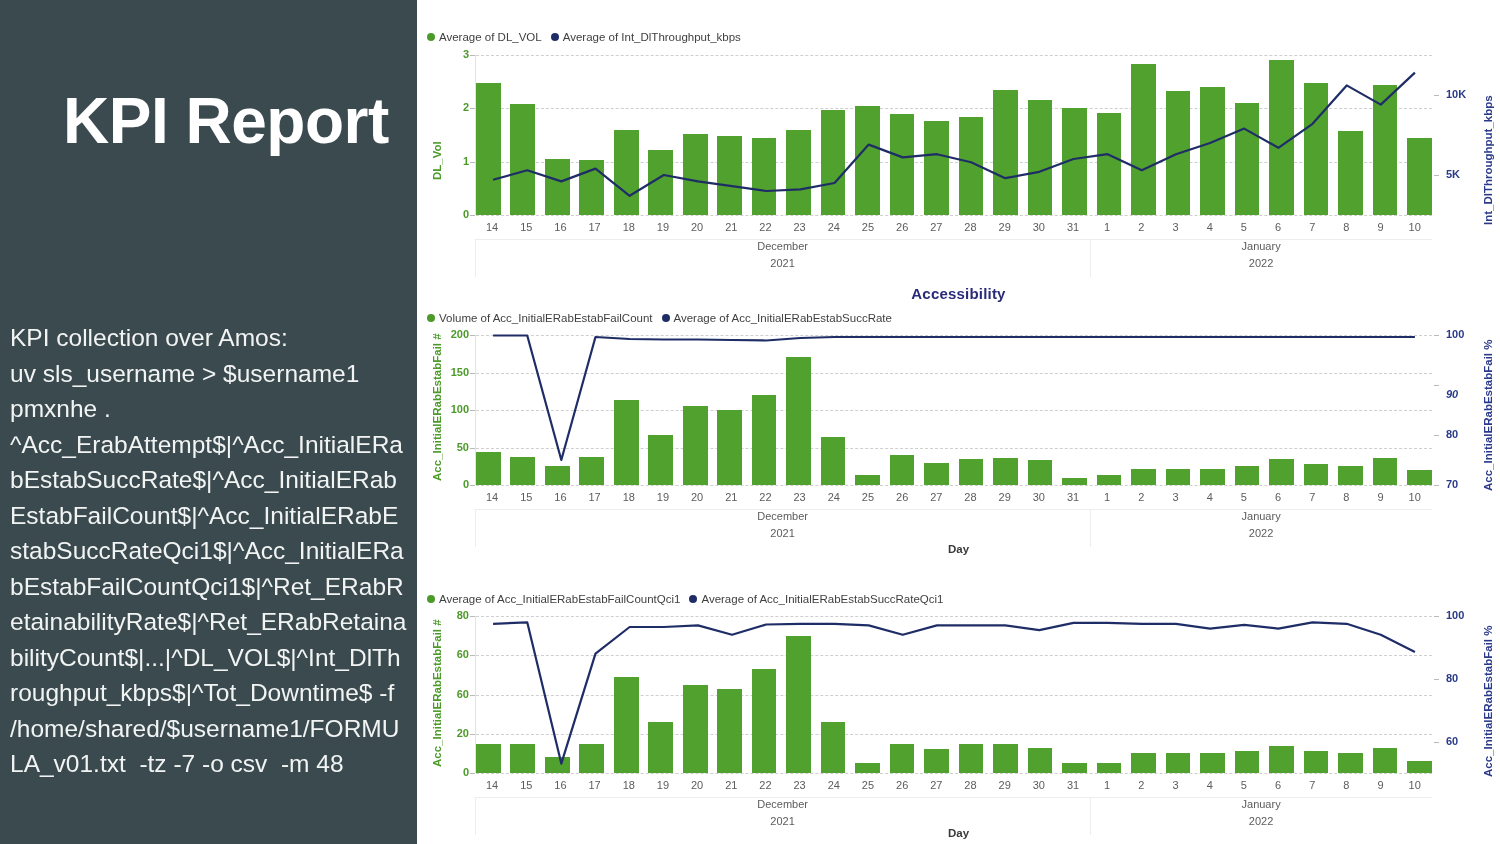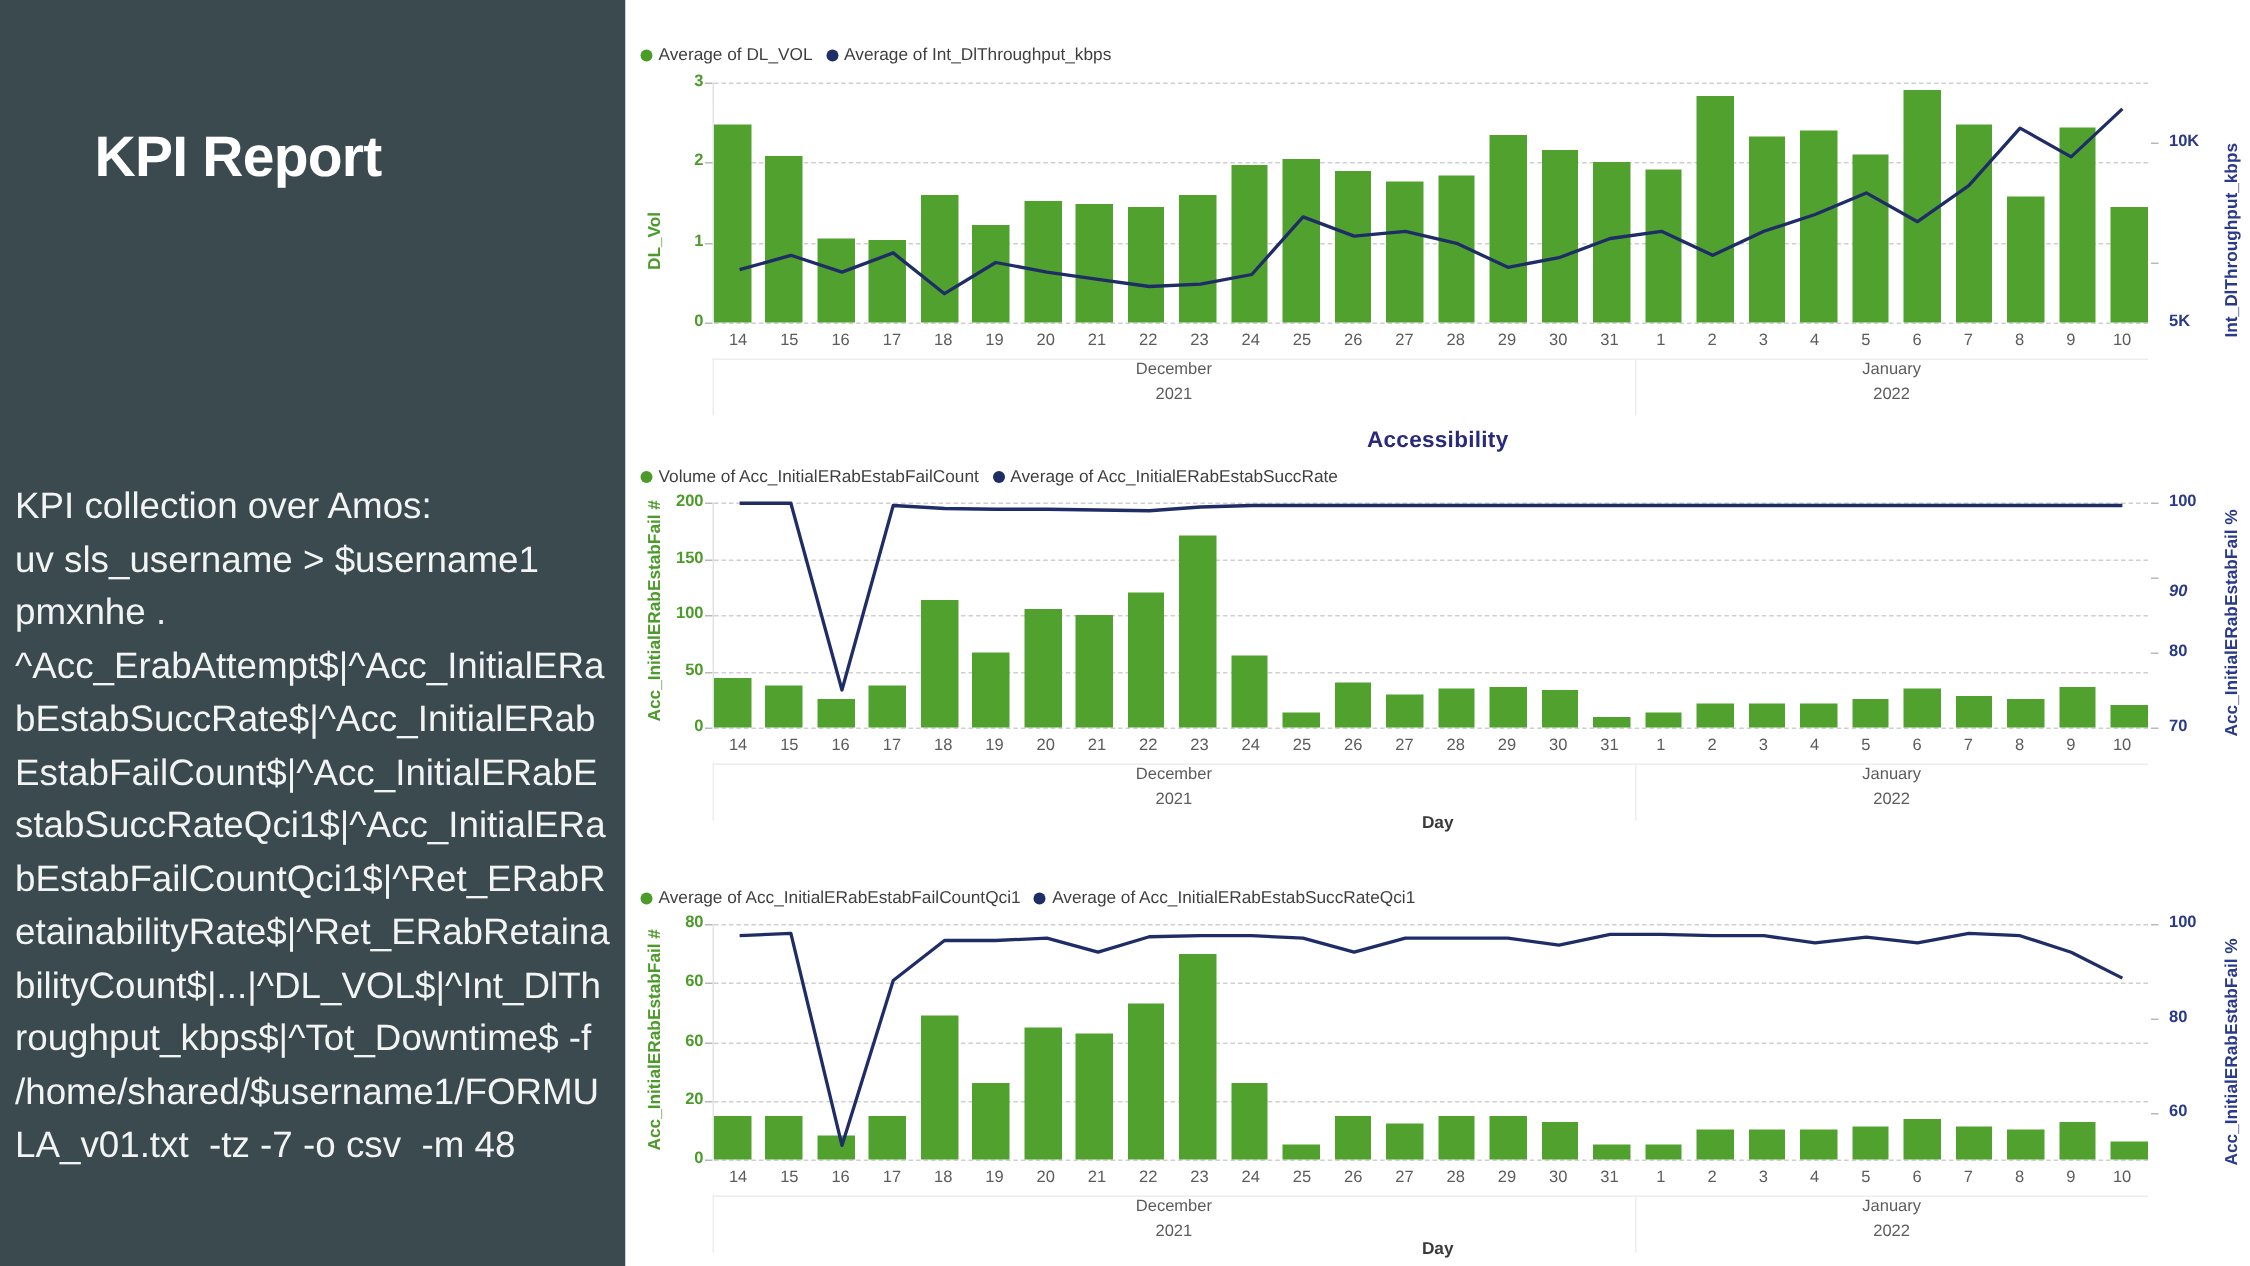--- a/index.html
+++ b/index.html
@@ -12,21 +12,21 @@
   .page{position:relative;width:1500px;height:844px;}
 
   
   .left-panel{
     position:absolute;left:0;top:0;width:417px;height:844px;
     background:#3a4a4f;
   }
   .kpi-title{
     position:absolute;left:63px;top:84px;
     color:#ffffff;
-    font-size:38px;font-weight:700;
+    font-size:64px;font-weight:700;
     letter-spacing:-0.5px;
     font-family:"Liberation Sans", sans-serif;
   }
   .chevron-band{
     position:absolute;left:10px;top:165px;width:390px;height:110px;
   }
   .chevron-shape{
     position:absolute;left:0;top:0;width:390px;height:110px;
     background:#0f4aa8;
     clip-path:polygon(0 0, 330px 0, 390px 55px, 330px 110px, 0 110px);
@@ -226,21 +226,21 @@
           </svg>
         </div>
         <div class="ytick" style="left: 12px; top: 208px;">0</div>
         <div class="tickmark" style="left: 53px; top: 215px;"></div>
         <div class="ytick" style="left: 12px; top: 154.667px;">1</div>
         <div class="tickmark" style="left: 53px; top: 161.667px;"></div>
         <div class="ytick" style="left: 12px; top: 101.333px;">2</div>
         <div class="tickmark" style="left: 53px; top: 108.333px;"></div>
         <div class="ytick" style="left: 12px; top: 48px;">3</div>
         <div class="tickmark" style="left: 53px; top: 55px;"></div>
-        <div class="ytick-r" style="left: 1029px; top: 168px; margin-top: 40px;">5K</div>
+        <div class="ytick-r" style="left: 1029px; top: 168px;">5K</div>
         <div class="tickmark" style="left: 1017px; top: 175px;"></div>
         <div class="ytick-r" style="left: 1029px; top: 88px;">10K</div>
         <div class="tickmark" style="left: 1017px; top: 95px;"></div>
         <div class="xticks" style="left: 58px; width: 957px; top: 221px;">
           <div class="xtick" style="width: 34.1786px;">14</div>
           <div class="xtick" style="width: 34.1786px;">15</div>
           <div class="xtick" style="width: 34.1786px;">16</div>
           <div class="xtick" style="width: 34.1786px;">17</div>
           <div class="xtick" style="width: 34.1786px;">18</div>
           <div class="xtick" style="width: 34.1786px;">19</div>

